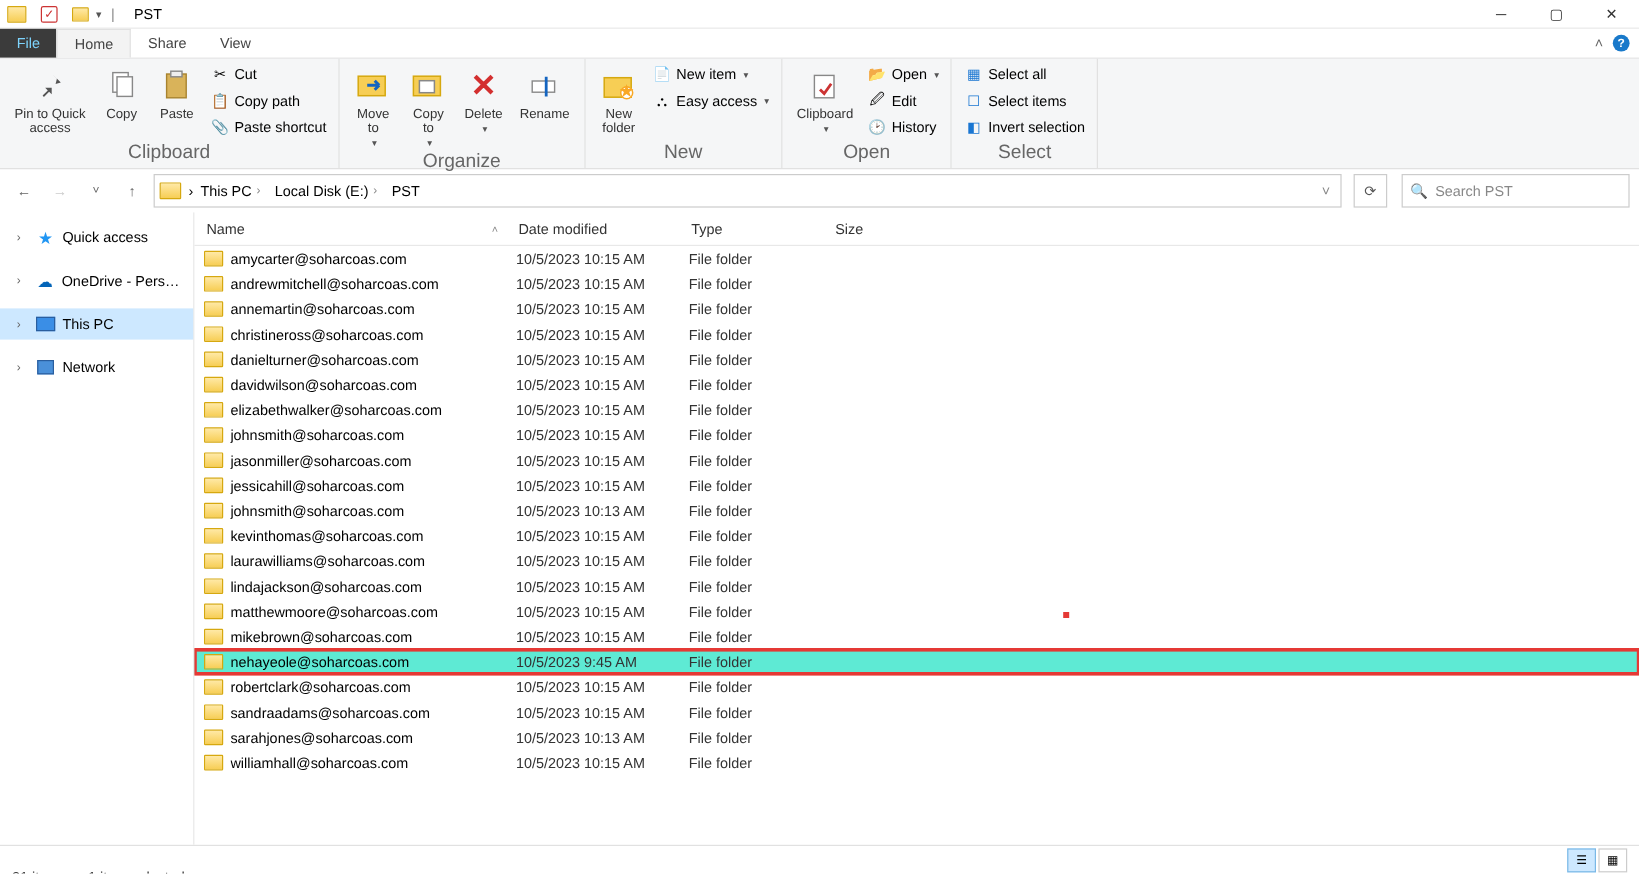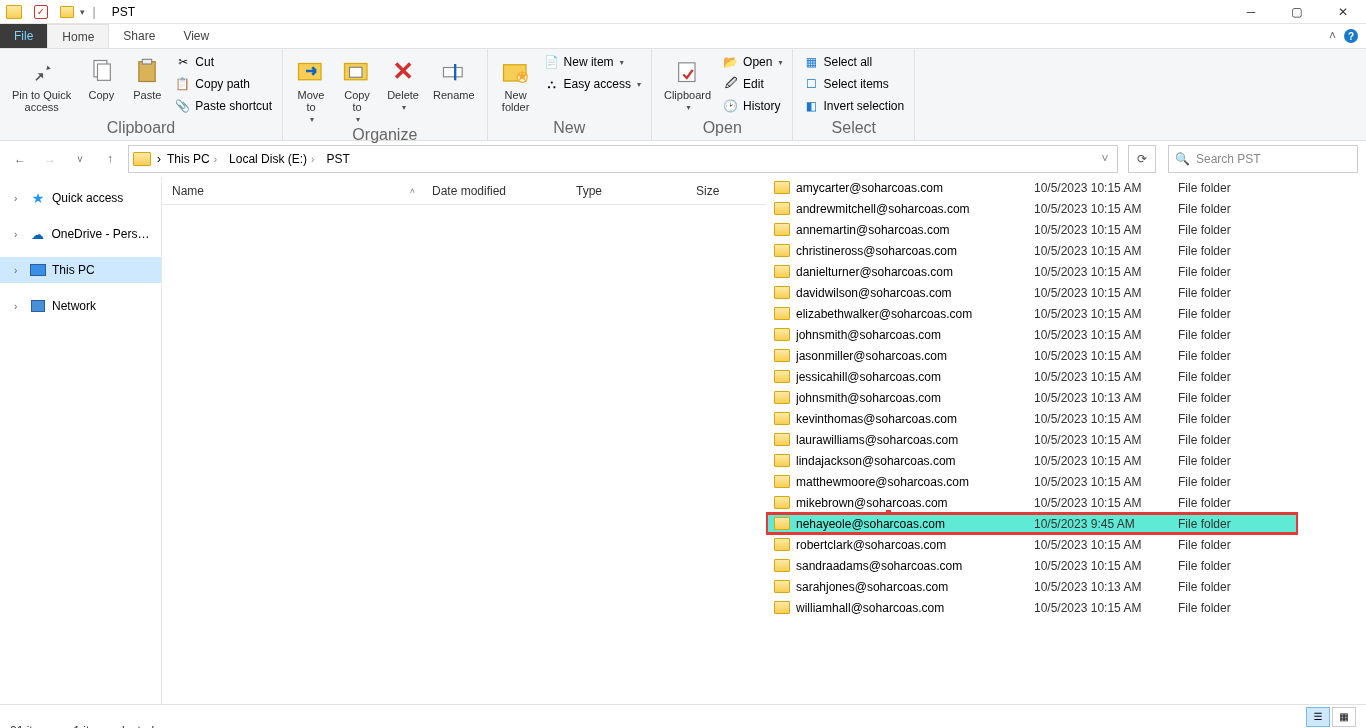--- a/index.html
+++ b/index.html
@@ -51,21 +51,21 @@
 .sidebar { width:162px; border-right:1px solid #e8e8e8; padding-top:8px;}
 .navitem { display:flex; align-items:center; gap:6px; padding:4px 6px 4px 14px; height:26px;}
 .navitem .exp { width:10px; color:#666; font-size:10px;}
 .navitem.selected { background:#cde8ff;}
 .navitem .nico { width:16px; height:16px; display:flex;align-items:center;justify-content:center;}
 .star-ico { color:#2196f3; font-size:14px;}
 .cloud-ico { color:#0364b8; font-size:13px;}
 .pc-ico { width:16px; height:12px; background:#3a8ee6; border:1px solid #2a5e9e;}
 .net-ico { width:14px;height:12px;background:#4a90d9;border:1px solid #2a5e9e;}
 
-.content { flex:1; display:flex; }
+.content { flex:1; display:flex; flex-direction:column;}
 .colheaders { display:flex; height:28px; border-bottom:1px solid #e8e8e8; align-items:center;}
 .colheaders .ch { padding-left:10px; color:#333; border-right:1px solid transparent; height:100%; display:flex; align-items:center;}
 .ch-name { width:260px;}
 .ch-date { width:144px;}
 .ch-type { width:120px;text-align:right;}
 .ch-size { width:80px;}
 .list { overflow:auto;}
 .item { display:flex; align-items:center; height:21px; padding-left:8px;}
 .item .fico { width:16px; height:13px; background:linear-gradient(#ffe9a6,#f7ce55); border:1px solid #d6a80f; border-radius:1px; margin-right:6px;}
 .item .cell-name { width:238px; overflow:hidden; text-overflow:ellipsis; white-space:nowrap;}

